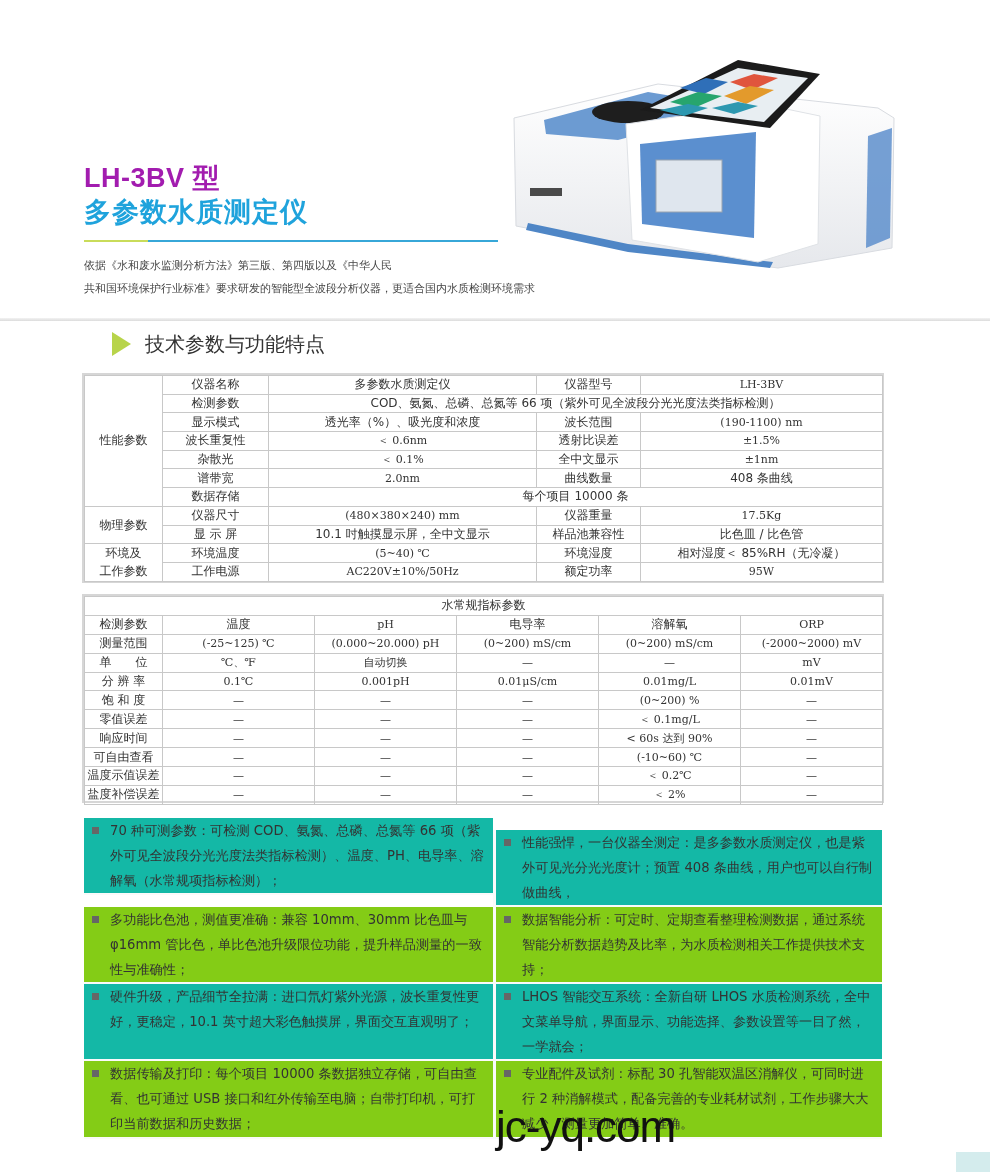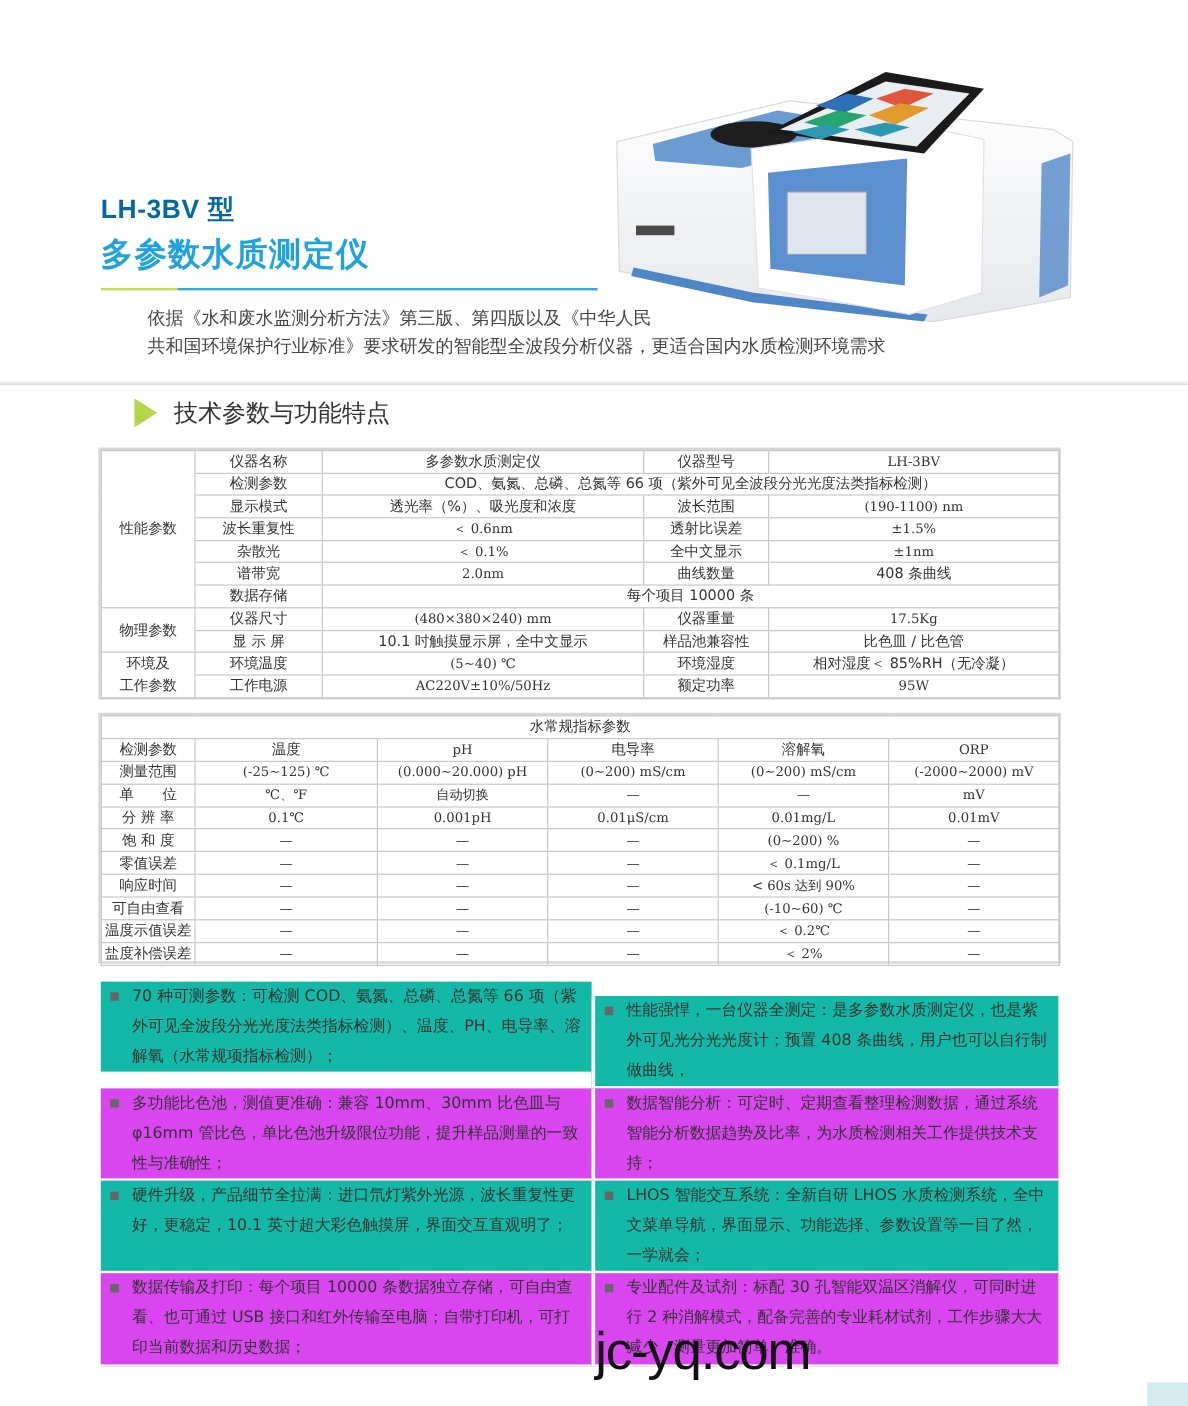--- a/index.html
+++ b/index.html
@@ -1,24 +1,24 @@
 <!DOCTYPE html>
 <html><head>
 <meta charset="utf-8">
 <style>
   * { box-sizing: border-box; margin: 0; padding: 0; }
   html, body { width: 990px; height: 1172px; background: #ffffff; overflow: hidden; }
   body { position: relative; font-family: "DejaVu Sans", "Liberation Sans", sans-serif; color: #333; }
 
   
-  .model-title { position: absolute; left: 84px; top: 160px; font-family: "Liberation Sans", sans-serif; font-weight: bold; font-size: 22px; color: #0369a1; letter-spacing: 0.5px; }
+  .model-title { position: absolute; left: 84px; top: 160px; font-family: "Liberation Sans", sans-serif; font-weight: bold; font-size: 27px; color: #a21caf; letter-spacing: 0.5px; }
   .product-title { position: absolute; left: 84px; top: 194px; font-family: "DejaVu Sans", sans-serif; font-weight: bold; font-size: 27px; color: #1fa3dc; letter-spacing: 1px; }
   .rule-green { position: absolute; left: 84px; top: 240px; width: 64px; height: 2px; background: #c9dc5a; }
   .rule-blue { position: absolute; left: 148px; top: 240px; width: 350px; height: 2px; background: #37a7d8; }
-  .intro { position: absolute; left: 84px; top: 254px; width: 620px; font-size: 15px; line-height: 23px; color: #444; margin-left: 39px; }
+  .intro { position: absolute; left: 84px; top: 254px; width: 620px; font-size: 11px; line-height: 23px; color: #444; }
 
   
   .device { position: absolute; left: 508px; top: 48px; width: 392px; height: 222px; }
 
   .divider { position: absolute; left: 0; top: 318px; width: 990px; height: 3px; background: linear-gradient(#f2f2f2, #dcdcdc); }
 
   
   .section-head { position: absolute; left: 84px; top: 329px; height: 30px; display: flex; align-items: center; margin-left: 28px; }
   .play-icon { width: 0; height: 0; border-top: 12px solid transparent; border-bottom: 12px solid transparent; border-left: 19px solid #b8d44a; margin-right: 14px; }
   .section-title { font-size: 20px; color: #333; }
@@ -31,21 +31,21 @@
   .tbl-frame { position: absolute; border: 2px solid #d6d6d6; }
 
   #spec-table { left: 84px; top: 375px; width: 798px; }
   #water-table { left: 84px; top: 596px; width: 798px; }
   #water-table td { height: 18.9px; }
 
   
   .features { position: absolute; left: 84px; top: 818px; width: 798px; display: grid; grid-template-columns: 409px 389px; }
   .feat { font-size: 13.2px; line-height: 25px; color: #333; padding: 0 8px 0 26px; position: relative; border-bottom: 2px solid #fafafa; }
   .feat.shade { background: #14b8a6; }
-  .feat.light { background: #d946ef; }
+  .feat.light { background: #84cc16; }
   .feat .bullet { position: absolute; left: 8px; top: 9px; width: 7px; height: 7px; background: #666; }
   .feat.r { border-left: 3px solid #fafafa; }
 
   .watermark { position: absolute; left: 496px; top: 1102px; font-family: Liberation Sans, sans-serif; font-size: 44px; color: #111; letter-spacing: -1px; }
   .corner-block { position: absolute; left: 956px; top: 1152px; width: 34px; height: 20px; background: #d4eced; }
 </style>
 </head>
 <body>
 
 <div class="model-title">LH-3BV 型</div>

